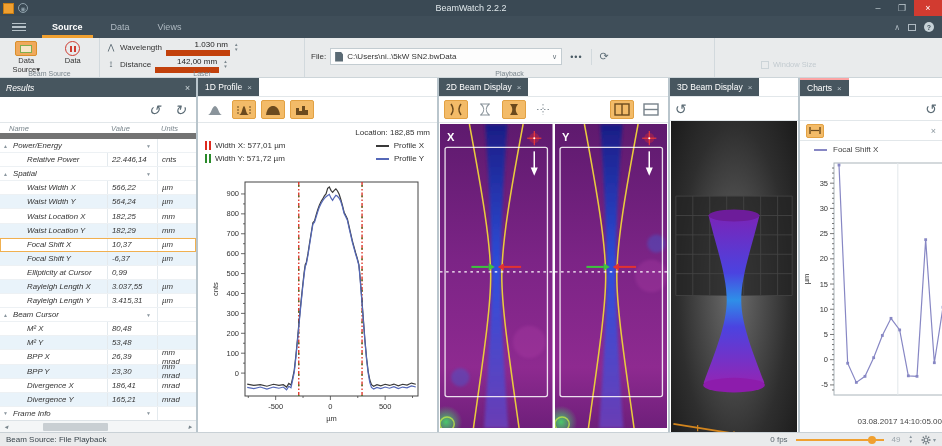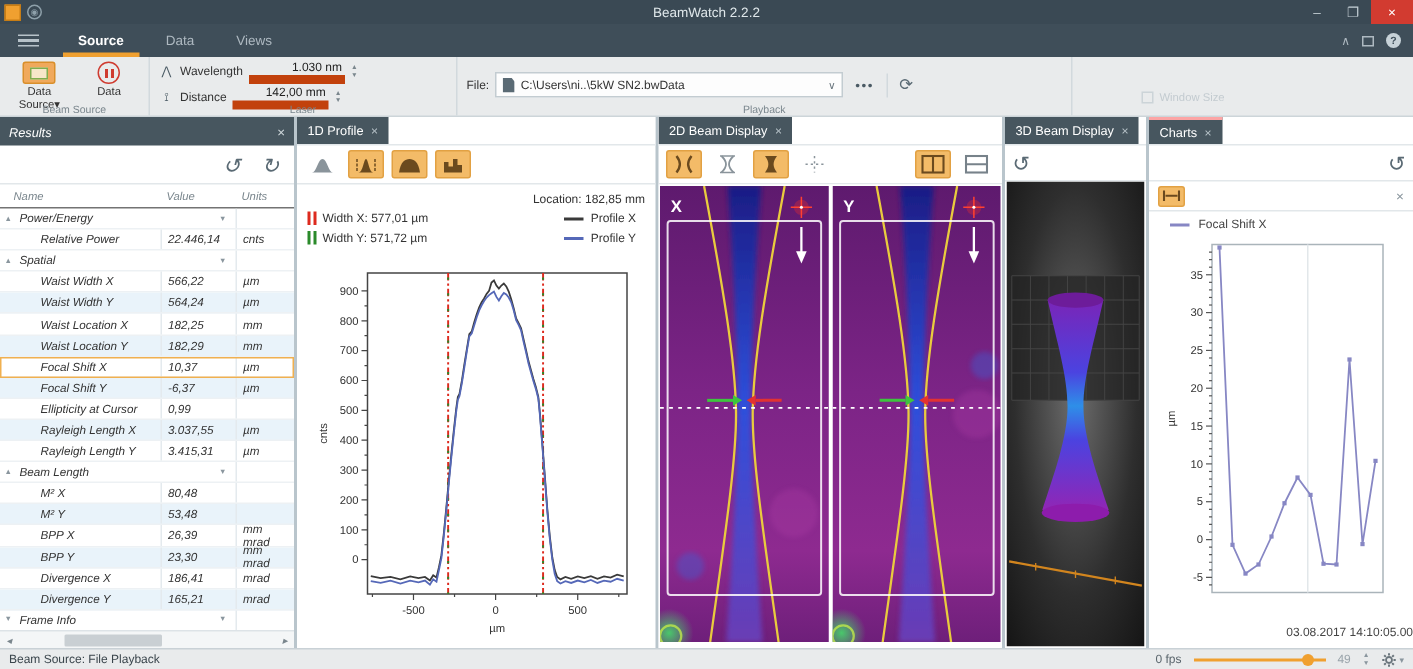--- a/index.html
+++ b/index.html
@@ -64,21 +64,21 @@
     font-size:7.5px; color:#c3cbd0; }
   #winsize .wsq { width:8px; height:8px; border:1px solid #ccd4d8; }
 
   
   #main { position:absolute; top:78px; left:0; right:0; bottom:14px; background:#b9c5cc;
     display:flex; gap:2px; }
   .panel { background:#fff; display:flex; flex-direction:column; overflow:hidden; }
   #panel-results { width:196px;font-style:italic; }
   #panel-1d { width:239px; }
   #panel-2d { width:229px; }
-  #panel-3d { width:94px; }
+  #panel-3d { width:128px; }
   #panel-charts { flex:1; }
 
   .phead { height:19px; background:#47565f; color:#fff; font-size:8.5px; display:flex;
     align-items:center; padding:0 6px; flex:none; }
   .phead .x { margin-left:auto; color:#cdd6da; font-size:9px; }
   .tabstrip { height:19px; background:#fff; border-bottom:1px solid #e2e7ea; display:flex; flex:none; }
   .ptab { background:#47565f; color:#fff; font-size:8.5px; display:flex; align-items:center;
     padding:0 7px; gap:5px; }
   .ptab .x { color:#b9c4ca; font-size:8px; }
   .ptab.active { border-top:2px solid #fca5a5; }
@@ -86,21 +86,21 @@
   .ptoolbar { height:26px; border-bottom:1px solid #e2e7ea; display:flex; align-items:center;
     padding:0 5px; gap:5px; flex:none; }
   .reset-ic { font-size:14px; color:#5a6a74; line-height:1; }
   .tool-btn { width:24px; height:19px; display:flex; align-items:center; justify-content:center;
     border-radius:2px; }
   .tool-btn.on { background:#f3bb68; border:1px solid #e2a143; }
 
   
   #results-toolbar { justify-content:flex-end; gap:14px; padding-right:10px; }
   #results-colhead { height:16px; display:flex; font-size:7.5px; color:#7a868d; align-items:center;
-    border-bottom:1px solid #737373; flex:none; }
+    border-bottom:6px solid #737373; flex:none; }
   .c-name { width:107px; padding-left:9px; }
   .c-val { width:50px; padding-left:4px; }
   .c-unit { width:37px; padding-left:4px; }
   #results-body { flex:1; overflow:hidden; }
   .rrow { height:14.1px; display:flex; align-items:center; font-size:7.8px; color:#333;
     border-bottom:1px solid #edf1f4; }
   .rrow.alt { background:#e9f3fa; }
   .rrow.hl { outline:1.4px solid #f0b050; outline-offset:-1.4px; }
   .rrow .c-name { display:flex; align-items:center; gap:3px; padding-left:3px; }
   .rrow .c-val, .rrow .c-unit { border-left:1px solid #e4eaee; align-self:stretch;
@@ -365,21 +365,21 @@
           <div class="c-name">
             <span class="exp" style="font-size: 5px; color: rgb(138, 150, 158);"></span>
             <span class="nm">Rayleigh Length Y</span>
           </div>
           <div class="c-val">3.415,31</div>
           <div class="c-unit">µm</div>
         </div>
         <div class="rrow group">
           <div class="c-name" style="width: 157px;">
             <span class="exp" style="font-size: 5px; color: rgb(138, 150, 158);">▲</span>
-            <span class="nm">Beam Length</span>
+            <span class="nm">Beam Cursor</span>
             <span class="gdd" style="font-size: 5px;">▼</span>
           </div>
           <div class="c-unit"></div>
         </div>
         <div class="rrow item">
           <div class="c-name">
             <span class="exp" style="font-size: 5px; color: rgb(138, 150, 158);"></span>
             <span class="nm">M² X</span>
           </div>
           <div class="c-val">80,48</div>

